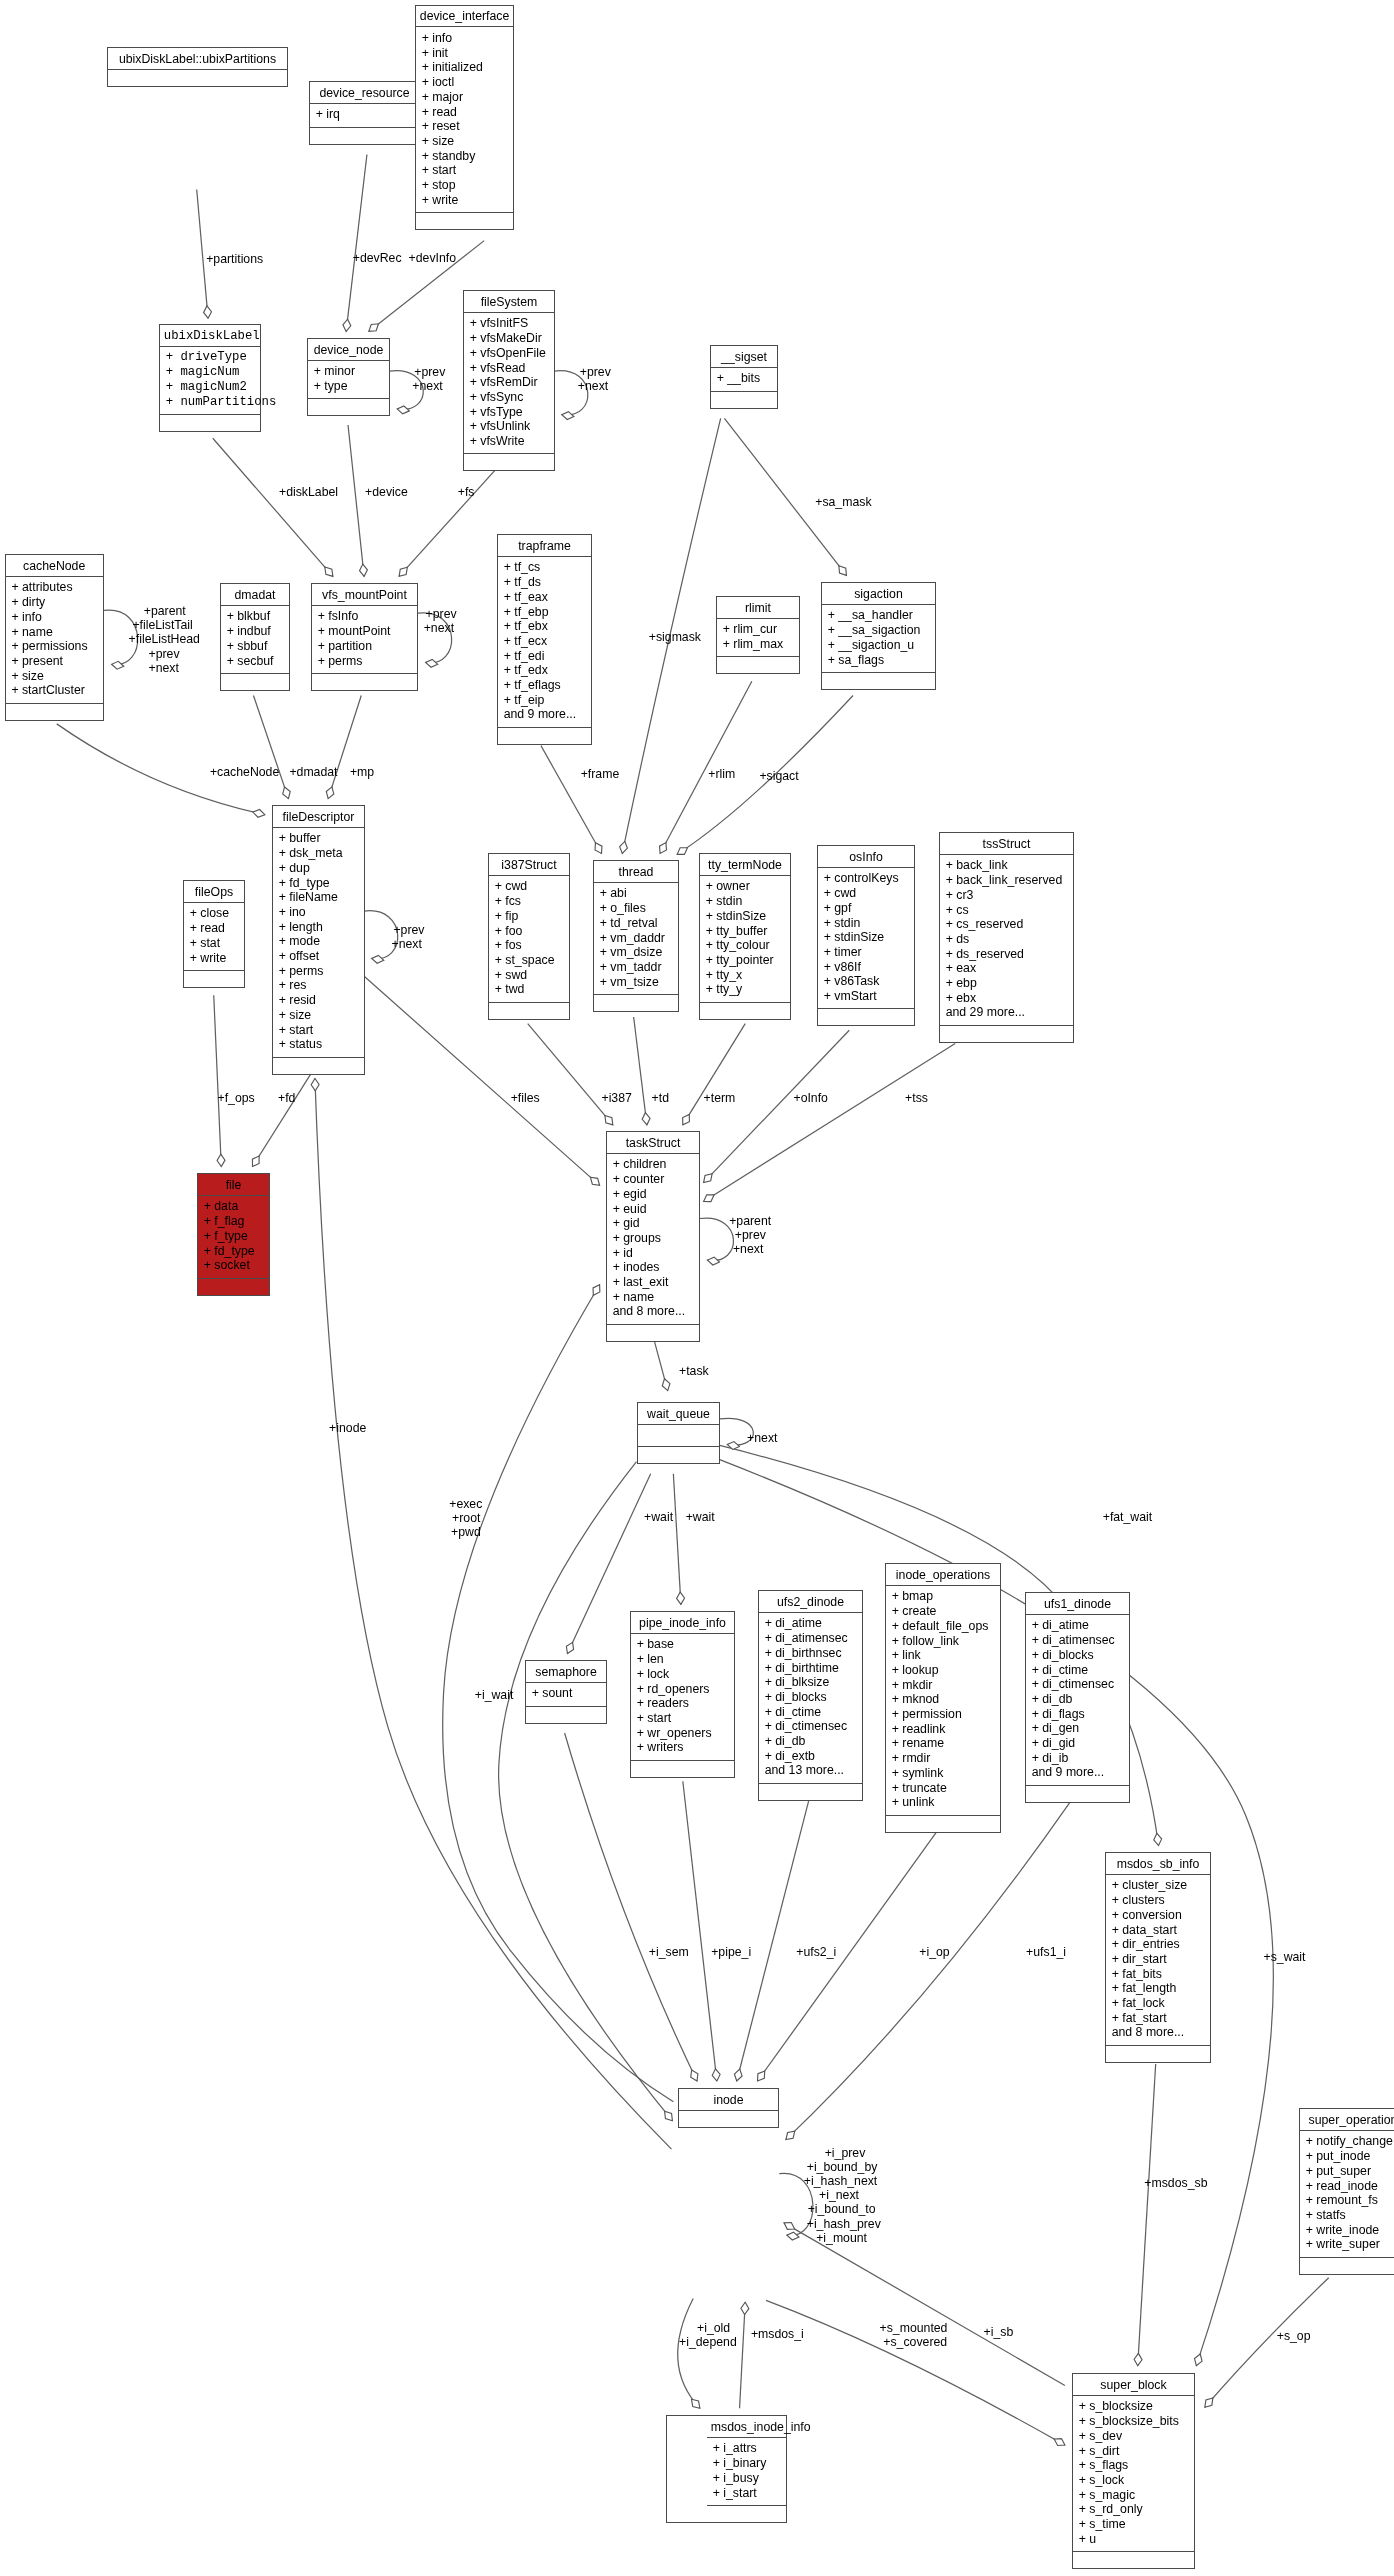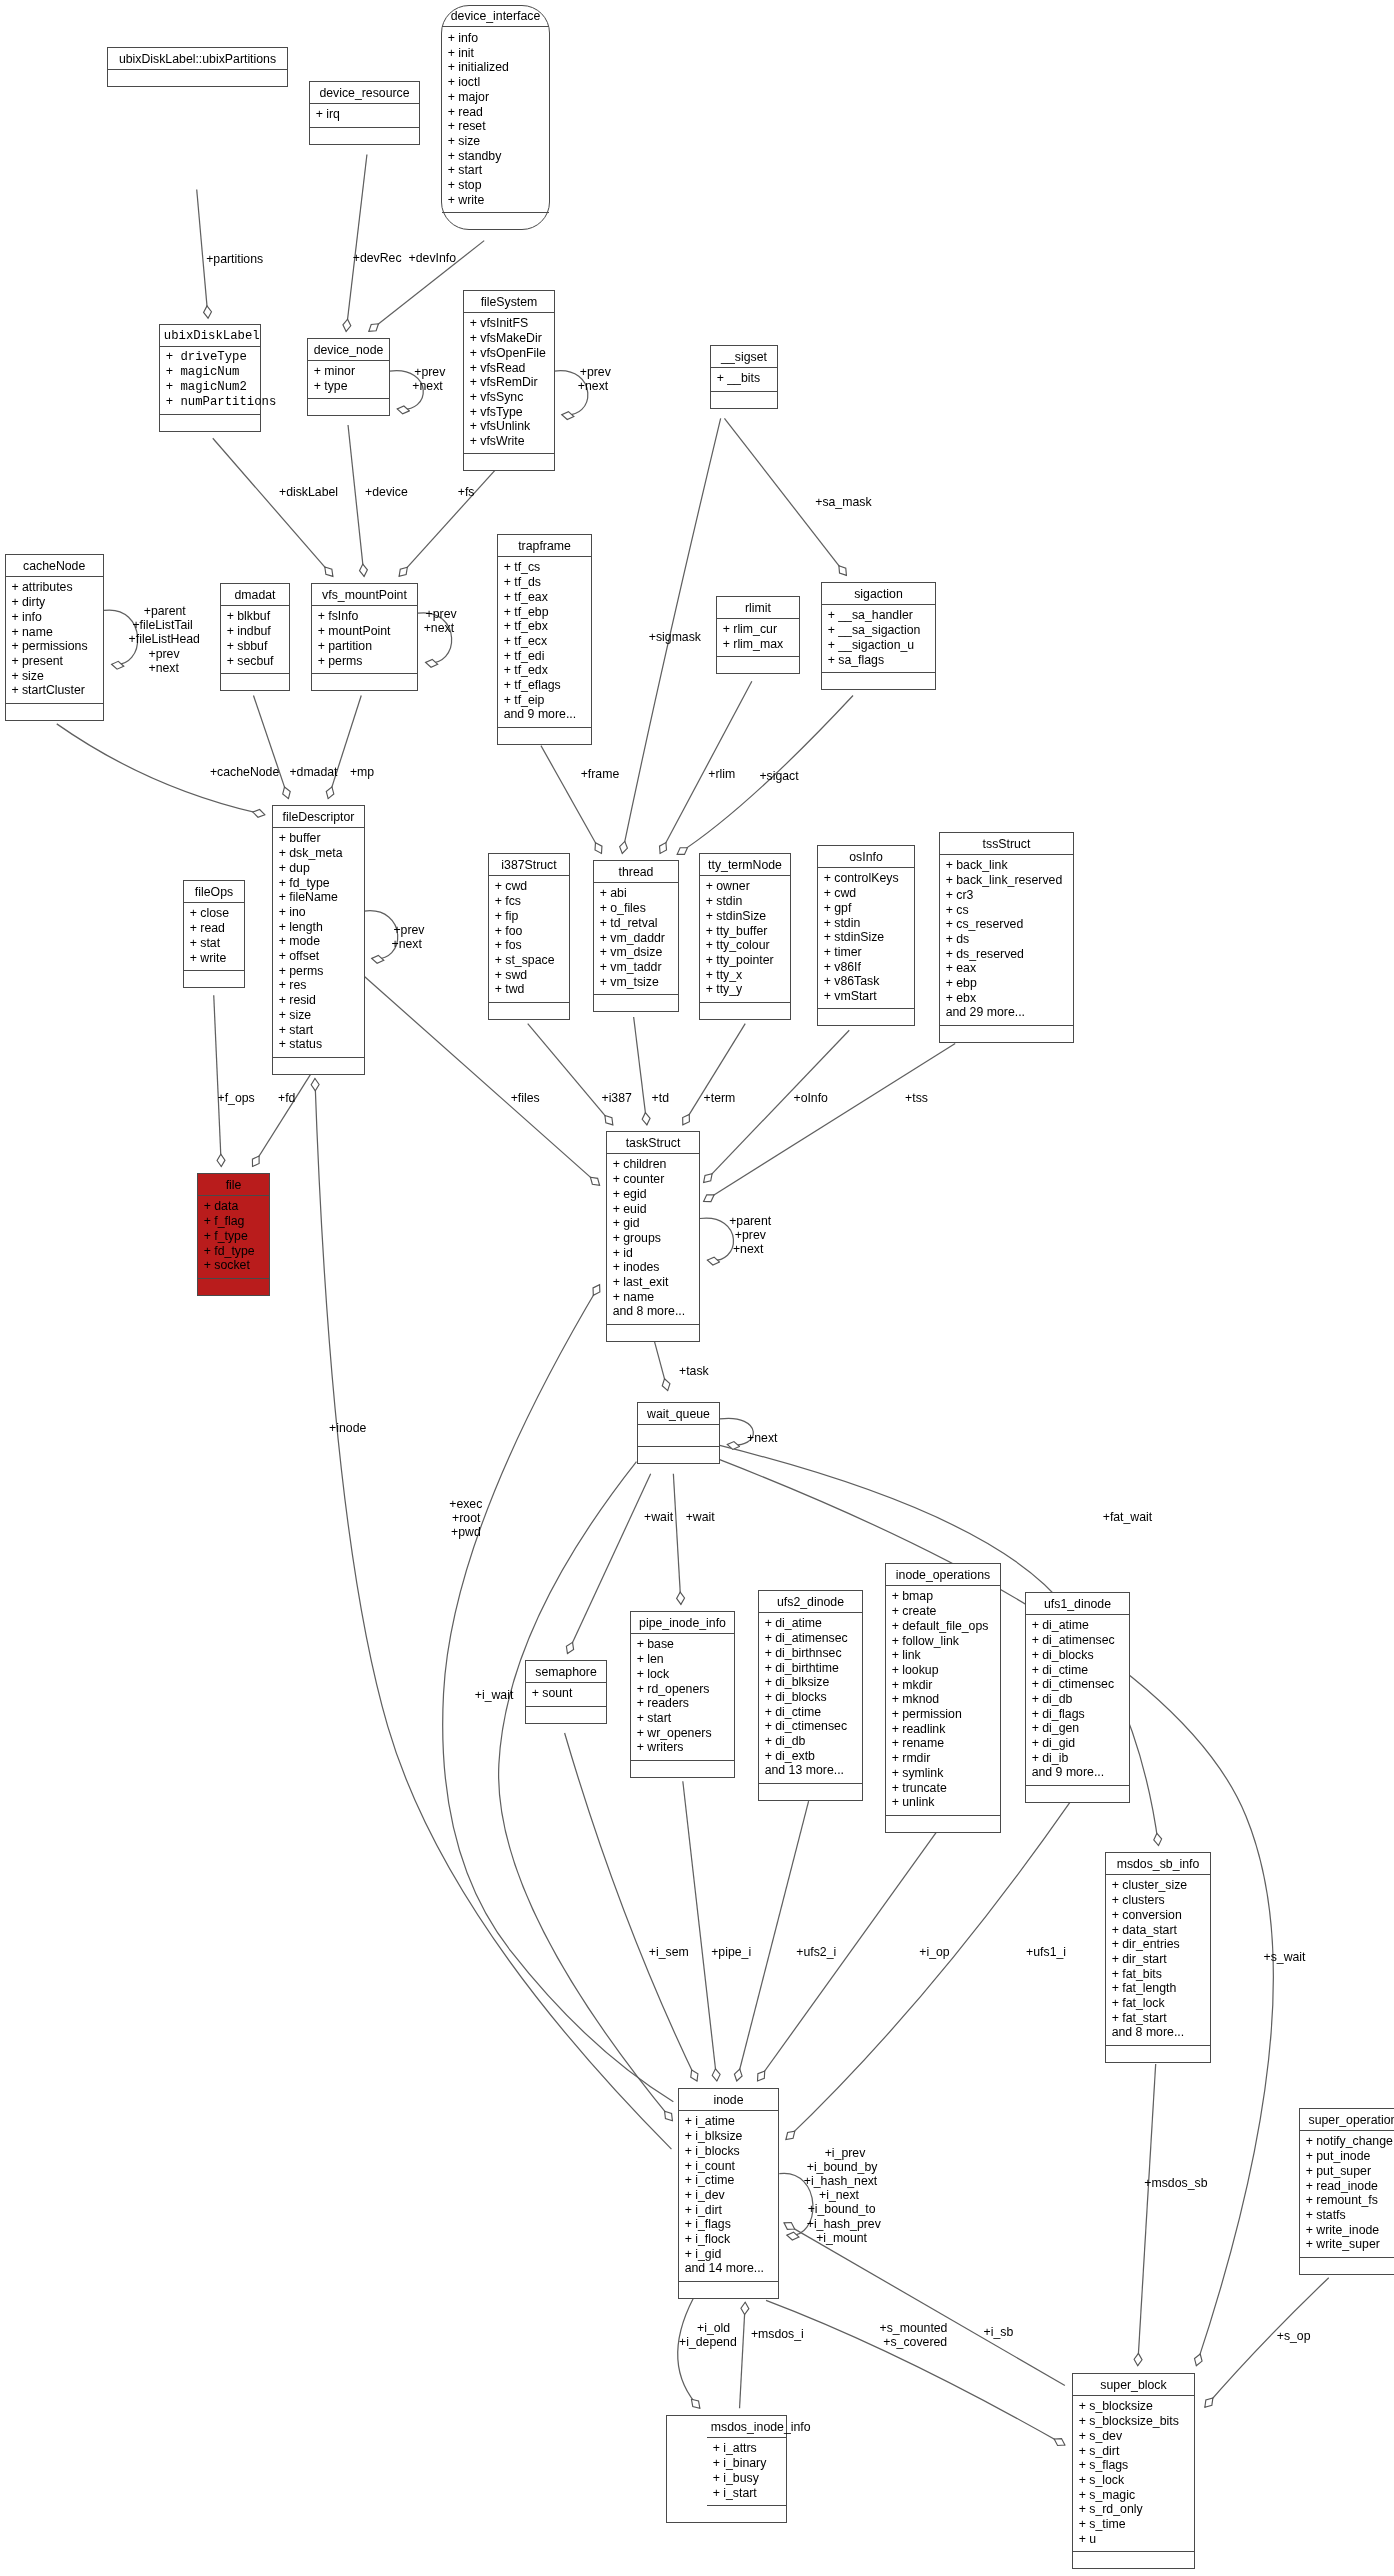--- a/index.html
+++ b/index.html
@@ -157,21 +157,21 @@
         <div class="uml-title">ubixDiskLabel::ubixPartitions</div>
         <div class="uml-ops"></div>
       </div>
       <div class="uml-class" style="left: 309px; top: 81px; width: 111px;">
         <div class="uml-title">device_resource</div>
         <div class="uml-fields">
           <div class="uml-field">+ irq</div>
         </div>
         <div class="uml-ops"></div>
       </div>
-      <div class="uml-class" style="left: 441px; top: 4.7px; width: 109px; border-radius: 28px;">
+      <div class="uml-class" style="left: 415px; top: 4.7px; width: 99px;">
         <div class="uml-title">device_interface</div>
         <div class="uml-fields">
           <div class="uml-field">+ info</div>
           <div class="uml-field">+ init</div>
           <div class="uml-field">+ initialized</div>
           <div class="uml-field">+ ioctl</div>
           <div class="uml-field">+ major</div>
           <div class="uml-field">+ read</div>
           <div class="uml-field">+ reset</div>
           <div class="uml-field">+ size</div>
@@ -530,33 +530,20 @@
           <div class="uml-field">+ read_inode</div>
           <div class="uml-field">+ remount_fs</div>
           <div class="uml-field">+ statfs</div>
           <div class="uml-field">+ write_inode</div>
           <div class="uml-field">+ write_super</div>
         </div>
         <div class="uml-ops"></div>
       </div>
       <div class="uml-class" style="left: 678px; top: 2088px; width: 101px;">
         <div class="uml-title">inode</div>
-        <div class="uml-fields">
-          <div class="uml-field">+ i_atime</div>
-          <div class="uml-field">+ i_blksize</div>
-          <div class="uml-field">+ i_blocks</div>
-          <div class="uml-field">+ i_count</div>
-          <div class="uml-field">+ i_ctime</div>
-          <div class="uml-field">+ i_dev</div>
-          <div class="uml-field">+ i_dirt</div>
-          <div class="uml-field">+ i_flags</div>
-          <div class="uml-field">+ i_flock</div>
-          <div class="uml-field">+ i_gid</div>
-          <div class="uml-field">and 14 more...</div>
-        </div>
         <div class="uml-ops"></div>
       </div>
       <div class="uml-class" style="left: 666px; top: 2415px; width: 121px; padding-left: 40px;">
         <div class="uml-title">msdos_inode_info</div>
         <div class="uml-fields">
           <div class="uml-field">+ i_attrs</div>
           <div class="uml-field">+ i_binary</div>
           <div class="uml-field">+ i_busy</div>
           <div class="uml-field">+ i_start</div>
         </div>

